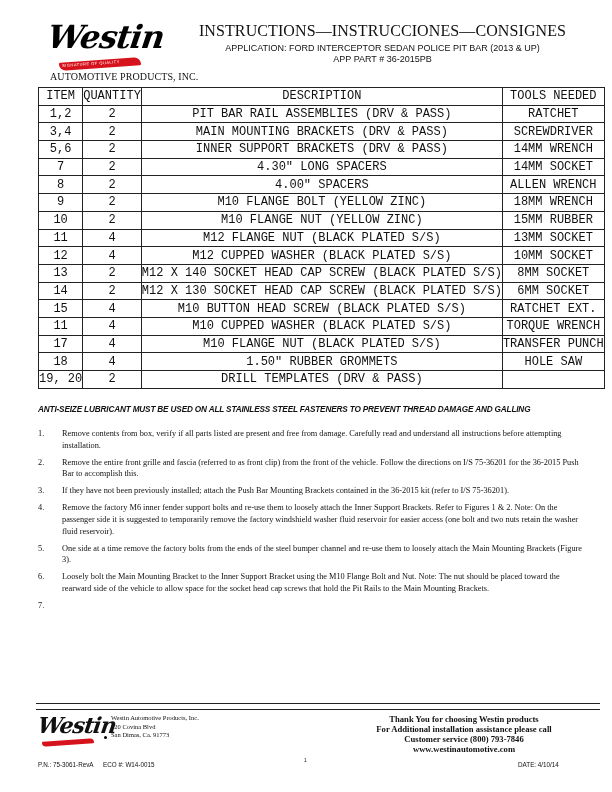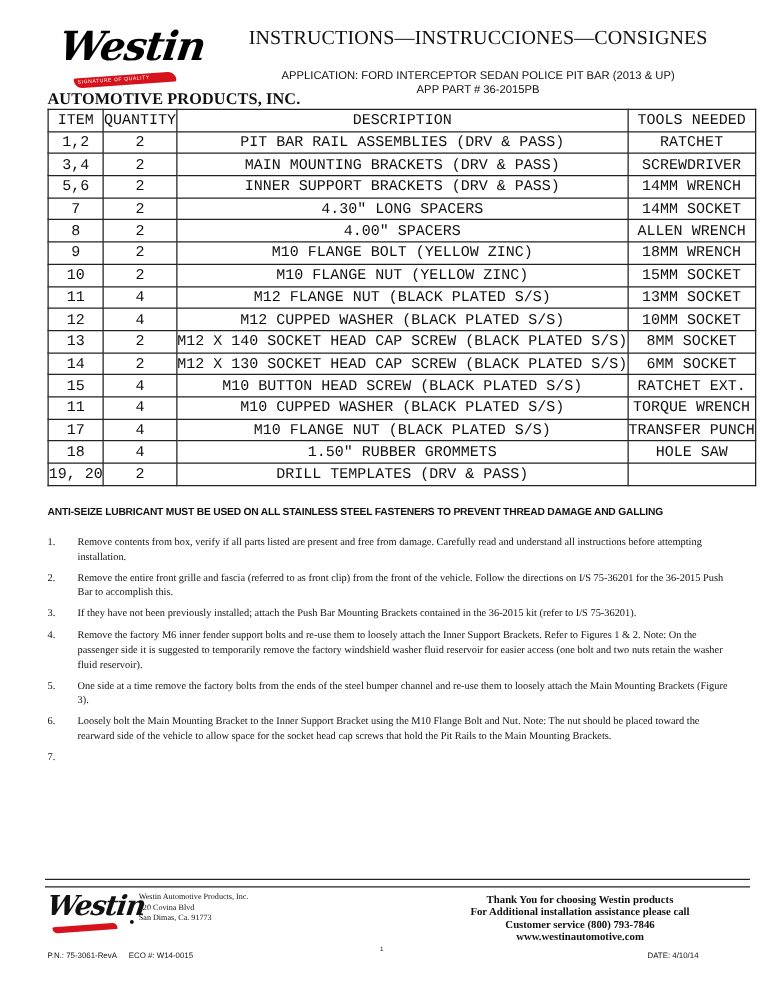--- a/index.html
+++ b/index.html
@@ -3,35 +3,35 @@
 <meta charset="utf-8">
 <style>
   html, body { margin: 0; padding: 0; background: #ffffff; }
   body { width: 612px; height: 792px; position: relative; overflow: hidden; color: #111; font-family: "Liberation Serif", serif; }
 
   
   .logo { position: absolute; left: 34px; top: 18px; width: 130px; height: 64px; }
   .logo-script { position: absolute; left: 14px; top: 0; font-family: "DejaVu Serif", serif; font-style: italic; font-weight: bold; font-size: 32px; letter-spacing: -1px; color: #000; transform: skewX(-8deg); }
   .logo-swoosh { position: absolute; left: 25px; top: 42px; width: 82px; height: 8px; background: #d6131c; border-radius: 2px 10px 2px 10px; transform: rotate(-4deg); }
   .logo-tagline { position: absolute; left: 28px; top: 42.5px; font-family: "Liberation Sans", sans-serif; font-size: 4px; color: #fff; letter-spacing: 0.5px; white-space: nowrap; transform: rotate(-4deg); }
-  .logo-company { position: absolute; left: 4px; top: 53px; font-family: "Liberation Serif", serif; font-weight: bold; font-size: 13px; white-space: nowrap; letter-spacing: 0.1px; }
+  .logo-company { position: absolute; left: 16px; top: 53px; font-family: "Liberation Serif", serif; font-weight: normal; font-size: 10px; white-space: nowrap; letter-spacing: 0.1px; }
 
   .title { position: absolute; left: 160px; top: 22px; width: 445px; text-align: center; font-family: "Liberation Serif", serif; font-size: 16px; letter-spacing: 0.1px; white-space: nowrap; }
-  .app-line { position: absolute; left: 160px; top: 43px; width: 445px; text-align: center; font-family: "Liberation Sans", sans-serif; font-size: 9px; line-height: 11px; white-space: nowrap; margin-top: 12px; }
+  .app-line { position: absolute; left: 160px; top: 43px; width: 445px; text-align: center; font-family: "Liberation Sans", sans-serif; font-size: 9px; line-height: 11px; white-space: nowrap; }
 
   
   table.parts { position: absolute; left: 38px; top: 87px; width: 529px; border-collapse: collapse; font-family: Liberation Mono, monospace; font-size: 12px; }
   table.parts th, table.parts td { border: 0.8px solid #222; height: 16.7px; padding: 0; text-align: center; font-weight: normal; white-space: nowrap; }
   table.parts .c-item { width: 67px; }
   table.parts .c-qty { width: 54px; }
   table.parts .c-desc { width: 263px; }
   table.parts .c-tools { width: 96px; }
 
   
-  .warning { position: absolute; left: 38px; top: 405px; width: 560px; font-family: "Liberation Sans", sans-serif; font-weight: bold; font-size: 8.2px; letter-spacing: -0.15px; white-space: nowrap; }
+  .warning { position: absolute; left: 38px; top: 405px; width: 560px; font-family: "Liberation Sans", sans-serif; font-weight: bold; font-size: 8.2px; letter-spacing: -0.15px; white-space: nowrap; font-style: italic; }
   ol.steps { position: absolute; left: 38px; top: 428px; width: 548px; margin: 0; padding: 0; list-style: none; font-family: "Liberation Serif", serif; font-size: 8.3px; line-height: 11.6px; }
   ol.steps li { position: relative; padding-left: 24px; margin-bottom: 5.5px; }
   ol.steps .num { position: absolute; left: 0; top: 0; }
 
   
   .footer-rule { position: absolute; left: 36px; top: 703px; width: 564px; height: 5px; border-top: 1.5px solid #222; border-bottom: 1.5px solid #222; }
   .footer-logo { position: absolute; left: 38px; top: 712px; width: 70px; height: 36px; }
   .footer-logo .fl-script { position: absolute; left: 0; top: 0; font-family: "DejaVu Serif", serif; font-style: italic; font-weight: bold; font-size: 22px; letter-spacing: -1px; transform: skewX(-8deg); }
   .footer-logo .fl-swoosh { position: absolute; left: 4px; top: 28px; width: 52px; height: 5px; background: #d6131c; border-radius: 2px 8px 2px 8px; transform: rotate(-4deg); }
   .footer-logo .fl-dot { position: absolute; left: 66px; top: 24px; width: 3px; height: 3px; background: #000; border-radius: 50%; }
@@ -101,21 +101,21 @@
       <tr>
         <td class="c-item">9</td>
         <td class="c-qty">2</td>
         <td class="c-desc">M10 FLANGE BOLT (YELLOW ZINC)</td>
         <td class="c-tools">18MM WRENCH</td>
       </tr>
       <tr>
         <td class="c-item">10</td>
         <td class="c-qty">2</td>
         <td class="c-desc">M10 FLANGE NUT (YELLOW ZINC)</td>
-        <td class="c-tools">15MM SOCKET</td>
+        <td class="c-tools">15MM RUBBER</td>
       </tr>
       <tr>
         <td class="c-item">11</td>
         <td class="c-qty">4</td>
         <td class="c-desc">M12 FLANGE NUT (BLACK PLATED S/S)</td>
         <td class="c-tools">13MM SOCKET</td>
       </tr>
       <tr>
         <td class="c-item">12</td>
         <td class="c-qty">4</td>

